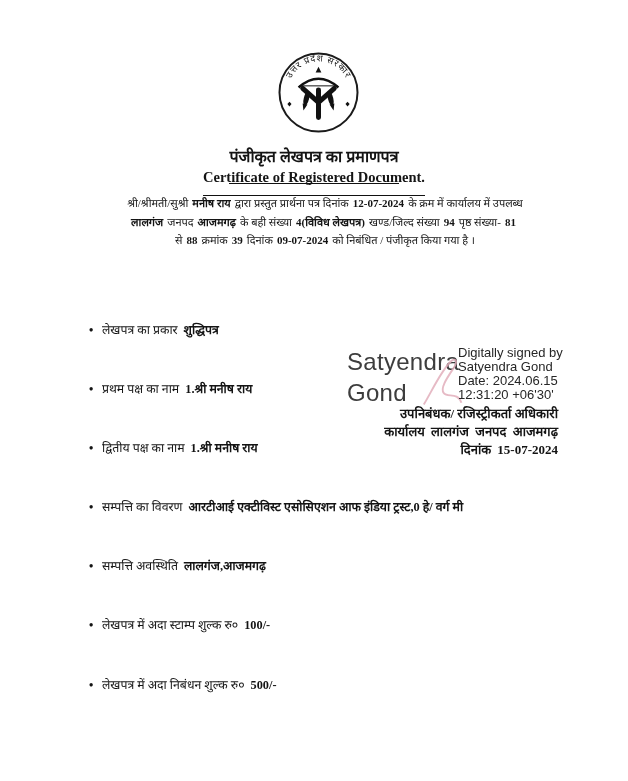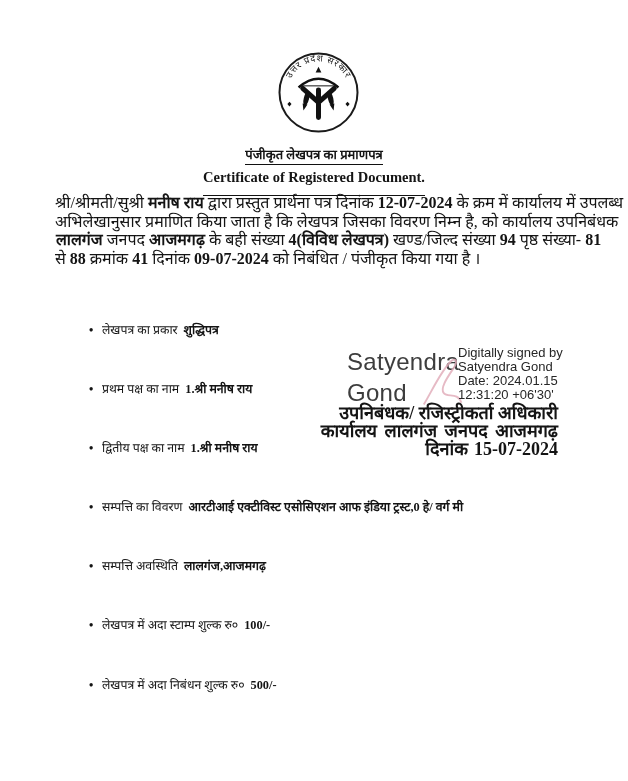--- a/index.html
+++ b/index.html
@@ -15,32 +15,32 @@
 
   
   .emblem { position: absolute; left: 277px; top: 51px; width: 83px; height: 83px; }
   .emblem svg { width: 100%; height: 100%; }
 
   
   .title-row { position: absolute; left: 0; width: 628px; text-align: center; }
   .title-hi { top: 145px; }
   .title-en { top: 168px; }
   .title-hi .t {
-    display: inline-block; font-weight: 700; font-size: 13px;
-    border-bottom: 1.7px solid #111; padding-bottom: 1px;
+    display: inline-block; font-weight: 700; font-size: 16px;
+    border-bottom: 1.7px solid #111; padding-bottom: 16px;
   }
   .title-en .t {
     display: inline-block; font-weight: 700; font-size: 14.5px;
     font-family: "Liberation Serif", serif;
     border-bottom: 1.7px solid #111; padding-bottom: 9px;
   }
 
   
   .body-block { position: absolute; left: 55px; top: 194px; width: 540px; }
-  .body-line { font-size: 16px; line-height: 18.6px; white-space: nowrap; }
+  .body-line { font-size: 11px; line-height: 18.6px; white-space: nowrap; text-align: center; }
   .body-line b { margin: 0 4px; }
   .body-line b.first { margin-left: 1px; }
 
   
   .details-block { position: absolute; left: 89px; top: 279px; }
   .detail-row { font-size: 12.3px; line-height: 16.1px; white-space: nowrap; margin-top: 43px; }
   .detail-row::before { content: "\2022"; display: inline-block; width: 13px; font-weight: 700; }
   .detail-row .dvalue { margin-left: 6px; }
 
   
@@ -54,21 +54,21 @@
   .sig-details {
     position: absolute; left: 458px; top: 346px;
     font-family: "Liberation Sans", sans-serif;
     font-size: 13px; line-height: 13.9px; color: #262626;
     white-space: nowrap;
   }
 
   
   .footer-block {
     position: absolute; right: 70px; top: 405px;
-    text-align: right; font-weight: 700; font-size: 18px; line-height: 17.8px;
+    text-align: right; font-weight: 700; font-size: 13px; line-height: 17.8px;
     white-space: nowrap;
   }
   .footer-office { word-spacing: 3px; }
   .footer-date .d { margin-left: 6px; }
 </style>
 </head>
 <body>
 
 <div class="page">
 
@@ -101,23 +101,22 @@
 
   <div class="title-row title-hi">
     <span class="t">पंजीकृत लेखपत्र का प्रमाणपत्र</span>
   </div>
   <div class="title-row title-en">
     <span class="t">Certificate of Registered Document.</span>
   </div>
 
   <div class="body-block">
     <div class="body-line"><span>श्री/श्रीमती/सुश्री</span><b>मनीष राय</b><span>द्वारा प्रस्तुत प्रार्थना पत्र दिनांक</span><b>12-07-2024</b><span>के क्रम में कार्यालय में उपलब्ध</span></div>
-    <div class="body-line"><span>अभिलेखानुसार प्रमाणित किया जाता है कि लेखपत्र जिसका विवरण निम्न है, को कार्यालय उपनिबंधक</span></div>
     <div class="body-line"><b class="first">लालगंज</b><span>जनपद</span><b>आजमगढ़</b><span>के बही संख्या</span><b>4(विविध लेखपत्र)</b><span>खण्ड/जिल्द संख्या</span><b>94</b><span>पृष्ठ संख्या-</span><b>81</b></div>
-    <div class="body-line"><span>से</span><b>88</b><span>क्रमांक</span><b>41</b><span>दिनांक</span><b>09-07-2024</b><span>को निबंधित / पंजीकृत किया गया है ।</span></div>
+    <div class="body-line"><span>से</span><b>88</b><span>क्रमांक</span><b>39</b><span>दिनांक</span><b>09-07-2024</b><span>को निबंधित / पंजीकृत किया गया है ।</span></div>
   </div>
 
   <div class="details-block">
     <div class="detail-row"><span class="dlabel">लेखपत्र का प्रकार</span><b class="dvalue">शुद्धिपत्र</b></div>
     <div class="detail-row"><span class="dlabel">प्रथम पक्ष का नाम</span><b class="dvalue">1.श्री मनीष राय</b></div>
     <div class="detail-row"><span class="dlabel">द्वितीय पक्ष का नाम</span><b class="dvalue">1.श्री मनीष राय</b></div>
     <div class="detail-row"><span class="dlabel">सम्पत्ति का विवरण</span><b class="dvalue">आरटीआई एक्टीविस्ट एसोसिएशन आफ इंडिया ट्रस्ट,0 हे/ वर्ग मी</b></div>
     <div class="detail-row"><span class="dlabel">सम्पत्ति अवस्थिति</span><b class="dvalue">लालगंज,आजमगढ़</b></div>
     <div class="detail-row"><span class="dlabel">लेखपत्र में अदा स्टाम्प शुल्क रु०</span><b class="dvalue">100/-</b></div>
     <div class="detail-row"><span class="dlabel">लेखपत्र में अदा निबंधन शुल्क रु०</span><b class="dvalue">500/-</b></div>
@@ -126,21 +125,21 @@
   <div class="sig-name">
     <div>Satyendra</div>
     <div>Gond</div>
   </div>
   <svg class="sig-flourish" viewBox="0 0 60 64">
     <path d="M6,60 C16,44 26,20 40,6 C46,1 49,6 43,15 C35,27 26,40 31,46 C36,52 48,44 53,58" fill="none" stroke="#e2aebb" stroke-width="2.4" opacity="0.85"></path>
   </svg>
   <div class="sig-details">
     <div>Digitally signed by</div>
     <div>Satyendra Gond</div>
-    <div>Date: 2024.01.15</div>
+    <div>Date: 2024.06.15</div>
     <div>12:31:20 +06'30'</div>
   </div>
 
   <div class="footer-block">
     <div class="footer-designation">उपनिबंधक/ रजिस्ट्रीकर्ता अधिकारी</div>
     <div class="footer-office">कार्यालय लालगंज जनपद आजमगढ़</div>
     <div class="footer-date"><span>दिनांक</span><span class="d">15-07-2024</span></div>
   </div>
 
 </div>

